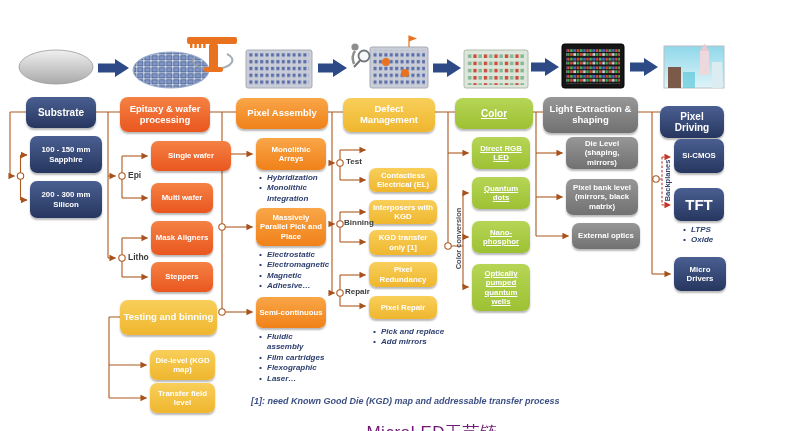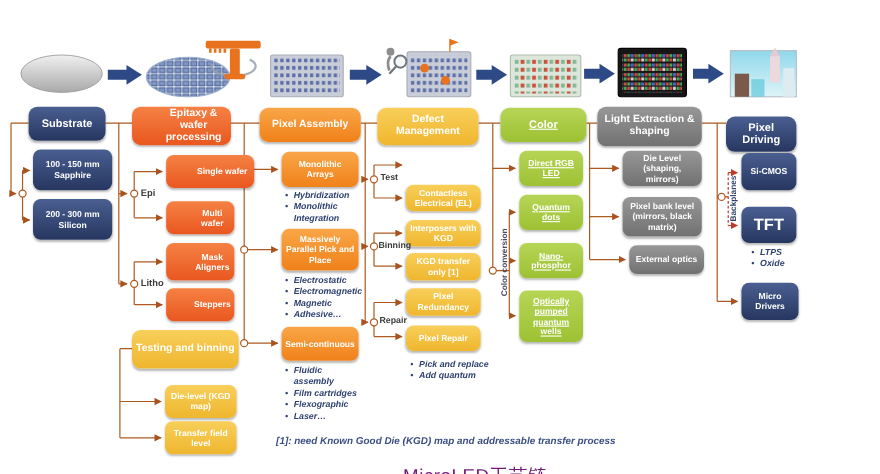--- a/index.html
+++ b/index.html
@@ -4,21 +4,21 @@
 <style>
   html,body{margin:0;padding:0;background:#fff;}
   #canvas{position:relative;width:800px;height:431px;background:#fff;overflow:hidden;
           font-family:"Liberation Sans",sans-serif;margin-top:31px;}
   #wires{position:absolute;left:0;top:0;z-index:1;}
   .bx{position:absolute;z-index:2;border-radius:7px;color:#fff;display:flex;align-items:center;
       justify-content:center;text-align:center;font:700 7.8px/1.2 "Liberation Sans",sans-serif;
       padding:2px 3px;box-sizing:border-box;box-shadow:0 1.5px 2px rgba(0,0,0,.28);}
   .hd{font-size:9.5px;border-radius:8px;line-height:1.15;}
   .blue{background:linear-gradient(180deg,#4a5f91 0%,#26365f 100%);}
-  .orangered{background:linear-gradient(180deg,#f58144 0%,#e9571f 100%);padding-left:25px;}
+  .orangered{background:linear-gradient(180deg,#f58144 0%,#e9571f 100%);}
   .orange{background:linear-gradient(180deg,#f9a648 0%,#f08119 100%);}
   .yellow{background:linear-gradient(180deg,#f8cf5a 0%,#efb62e 100%);}
   .green{background:linear-gradient(180deg,#b6d556 0%,#9dc133 100%);text-decoration:underline;}
   .gray{background:linear-gradient(180deg,#979797 0%,#717171 100%);}
   .lbl{position:absolute;z-index:3;font:600 8.5px "Liberation Sans",sans-serif;color:#3c3c3c;}
   .rot{position:absolute;z-index:3;font:600 7.5px "Liberation Sans",sans-serif;color:#4a4a5a;
        text-align:center;transform:rotate(-90deg);}
   .bullets{position:absolute;z-index:2;font:italic 600 8px/1.3 "Liberation Sans",sans-serif;color:#2e4070;}
   .b{padding-left:10px;position:relative;}
   .b::before{content:"•";position:absolute;left:2px;}
@@ -244,21 +244,21 @@
   <div class="lbl" style="left:346px;top:126px;font-size:8px">Test</div>
   <div class="lbl" style="left:344px;top:187px;font-size:8px">Binning</div>
   <div class="lbl" style="left:345px;top:256px;font-size:8px">Repair</div>
   <div class="bx yellow" style="left:369px;top:137px;width:68px;height:24px">Contactless Electrical (EL)</div>
   <div class="bx yellow" style="left:369px;top:169px;width:68px;height:24px">Interposers with KGD</div>
   <div class="bx yellow" style="left:369px;top:199px;width:68px;height:25px">KGD transfer only [1]</div>
   <div class="bx yellow" style="left:369px;top:231px;width:68px;height:25px">Pixel Redundancy</div>
   <div class="bx yellow" style="left:369px;top:265px;width:68px;height:23px">Pixel Repair</div>
   <div class="bullets" style="left:371px;top:296px;width:80px">
     <div class="b">Pick and replace</div>
-    <div class="b">Add quantum</div>
+    <div class="b">Add mirrors</div>
   </div>
 
   <div class="bx hd green" style="left:455px;top:67px;width:78px;height:31px;font-size:10px">Color</div>
   <div class="rot" style="left:413px;top:203px;width:90px">Color conversion</div>
   <div class="bx green" style="left:472px;top:106px;width:58px;height:32px">Direct RGB LED</div>
   <div class="bx green" style="left:472px;top:146px;width:58px;height:32px">Quantum dots</div>
   <div class="bx green" style="left:472px;top:190px;width:58px;height:32px">Nano-phosphor</div>
   <div class="bx hd gray" style="left:543px;top:66px;width:95px;height:36px">Light Extraction &amp; shaping</div>
 
   <div class="bx green" style="left:472px;top:233px;width:58px;height:47px">Optically pumped quantum wells</div>

